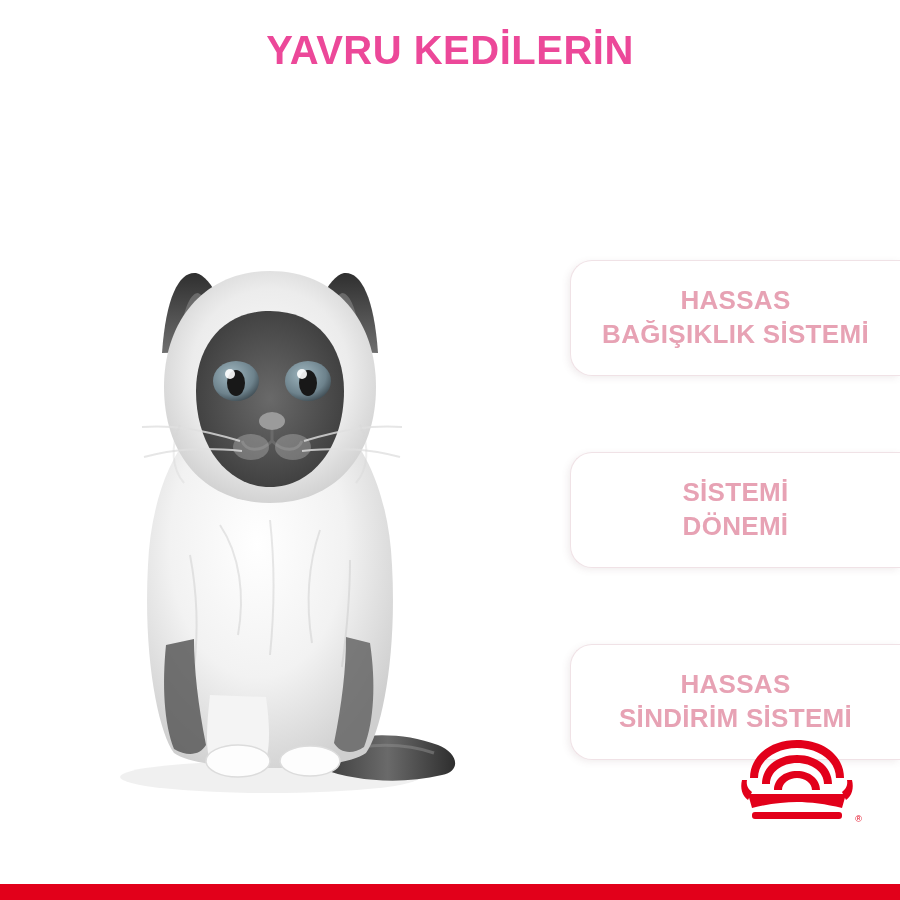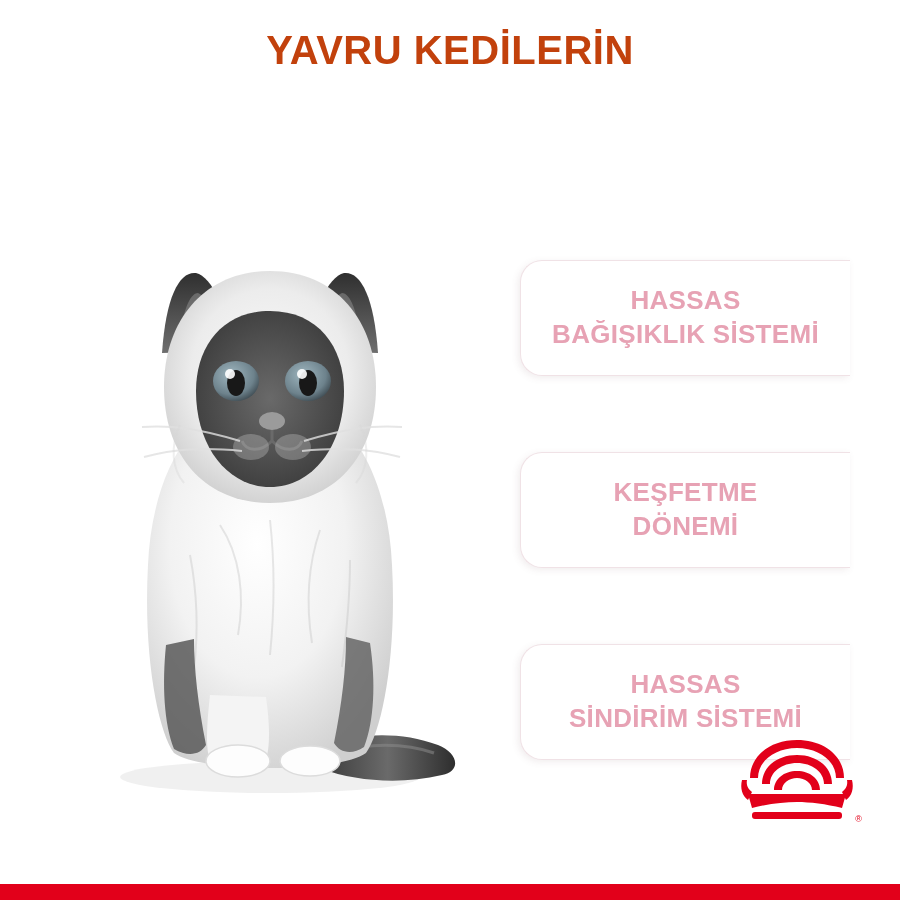--- a/index.html
+++ b/index.html
@@ -22,21 +22,21 @@
     overflow: hidden;
   }
 
   
   .headline {
     position: absolute;
     top: 26px;
     left: 0;
     width: 900px;
     text-align: center;
-    color: #c2410c;
+    color: #ec4899;
     font-weight: bold;
     font-size: 40px;
     line-height: 1.22;
     letter-spacing: 0.5px;
   }
   .headline .line {
     display: block;
     white-space: nowrap;
   }
 
@@ -61,20 +61,21 @@
     right: 0;
     top: 248px;
     width: 380px;
   }
   .callout {
     position: relative;
     height: 140px;
     margin-bottom: 52px;
     display: flex;
     align-items: center;
+    justify-content: flex-end;
   }
   .callout:last-child { margin-bottom: 0; }
 
   .callout-box {
     position: relative;
     width: 330px;
     height: 116px;
     background: #ffffff;
     border: 1px solid #f0e2e6;
     border-right: none;
@@ -243,21 +244,21 @@
     <div class="callout">
       <div class="callout-box">
         <div class="callout-text">HASSAS
 BAĞIŞIKLIK SİSTEMİ</div>
 
       </div>
     </div>
 
     <div class="callout">
       <div class="callout-box">
-        <div class="callout-text">KEŞFETME
+        <div class="callout-text">SİSTEMİ
 DÖNEMİ</div>
 
       </div>
     </div>
 
     <div class="callout">
       <div class="callout-box">
         <div class="callout-text">HASSAS
 SİNDİRİM SİSTEMİ</div>
 

